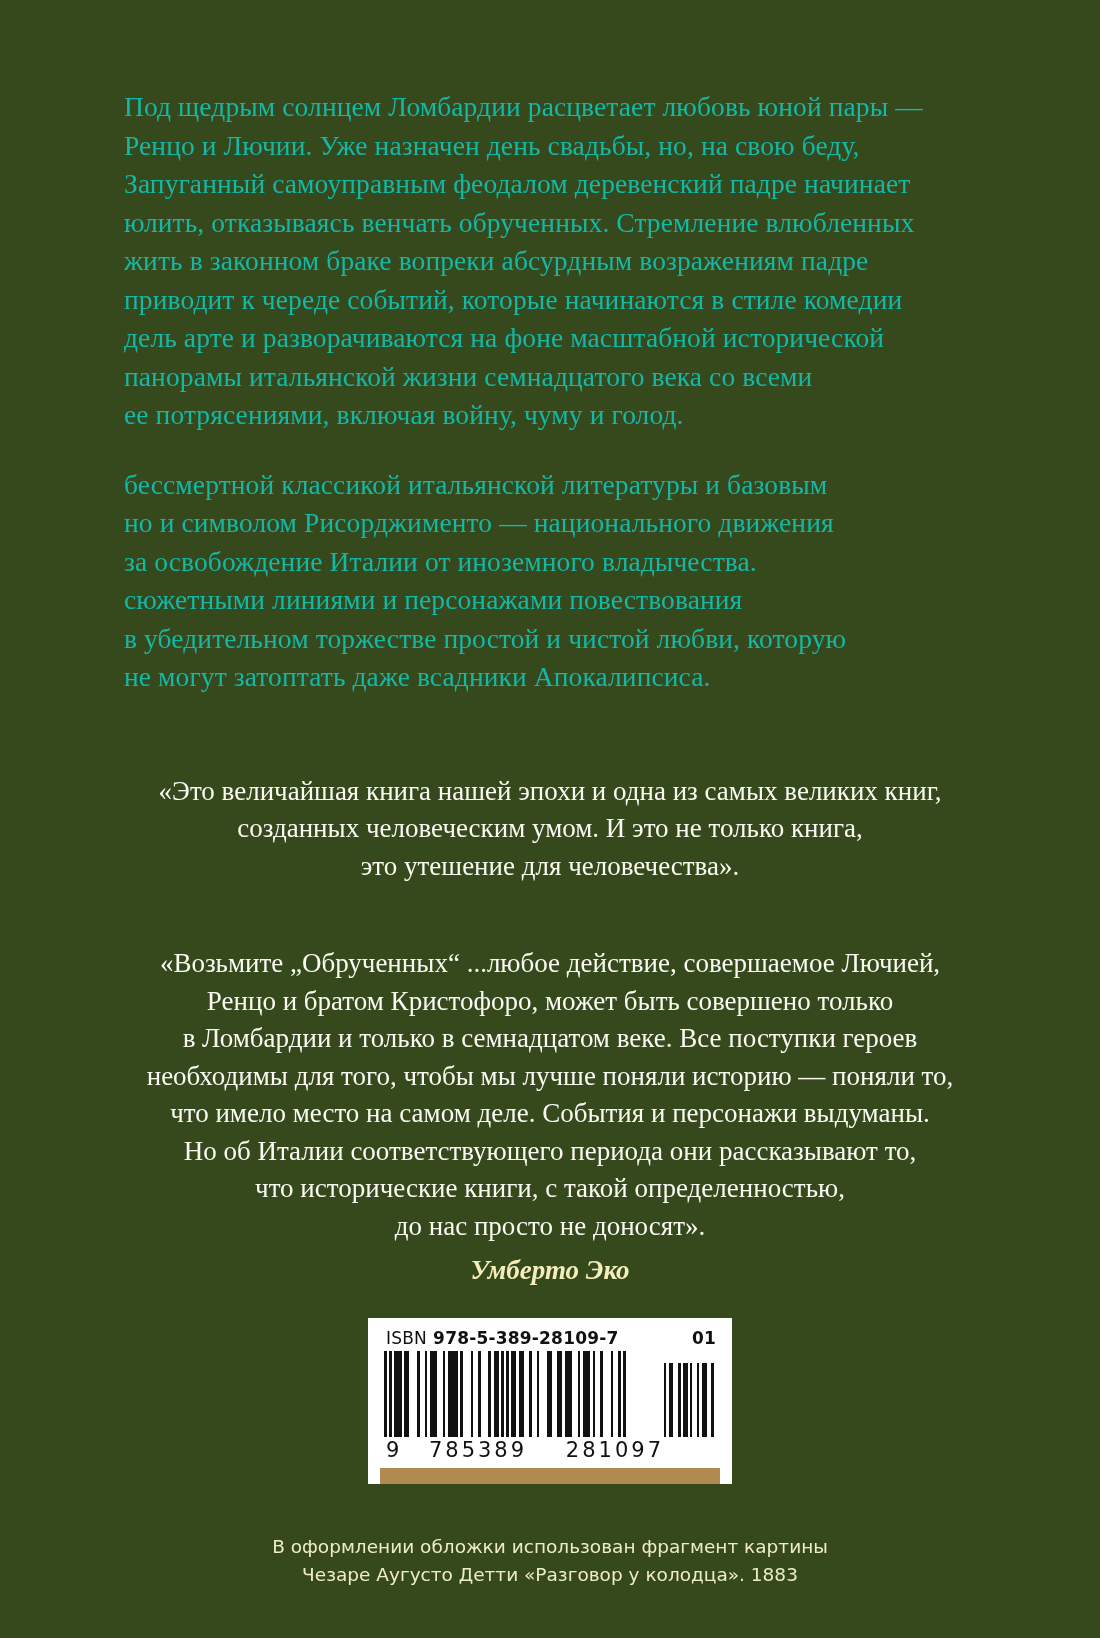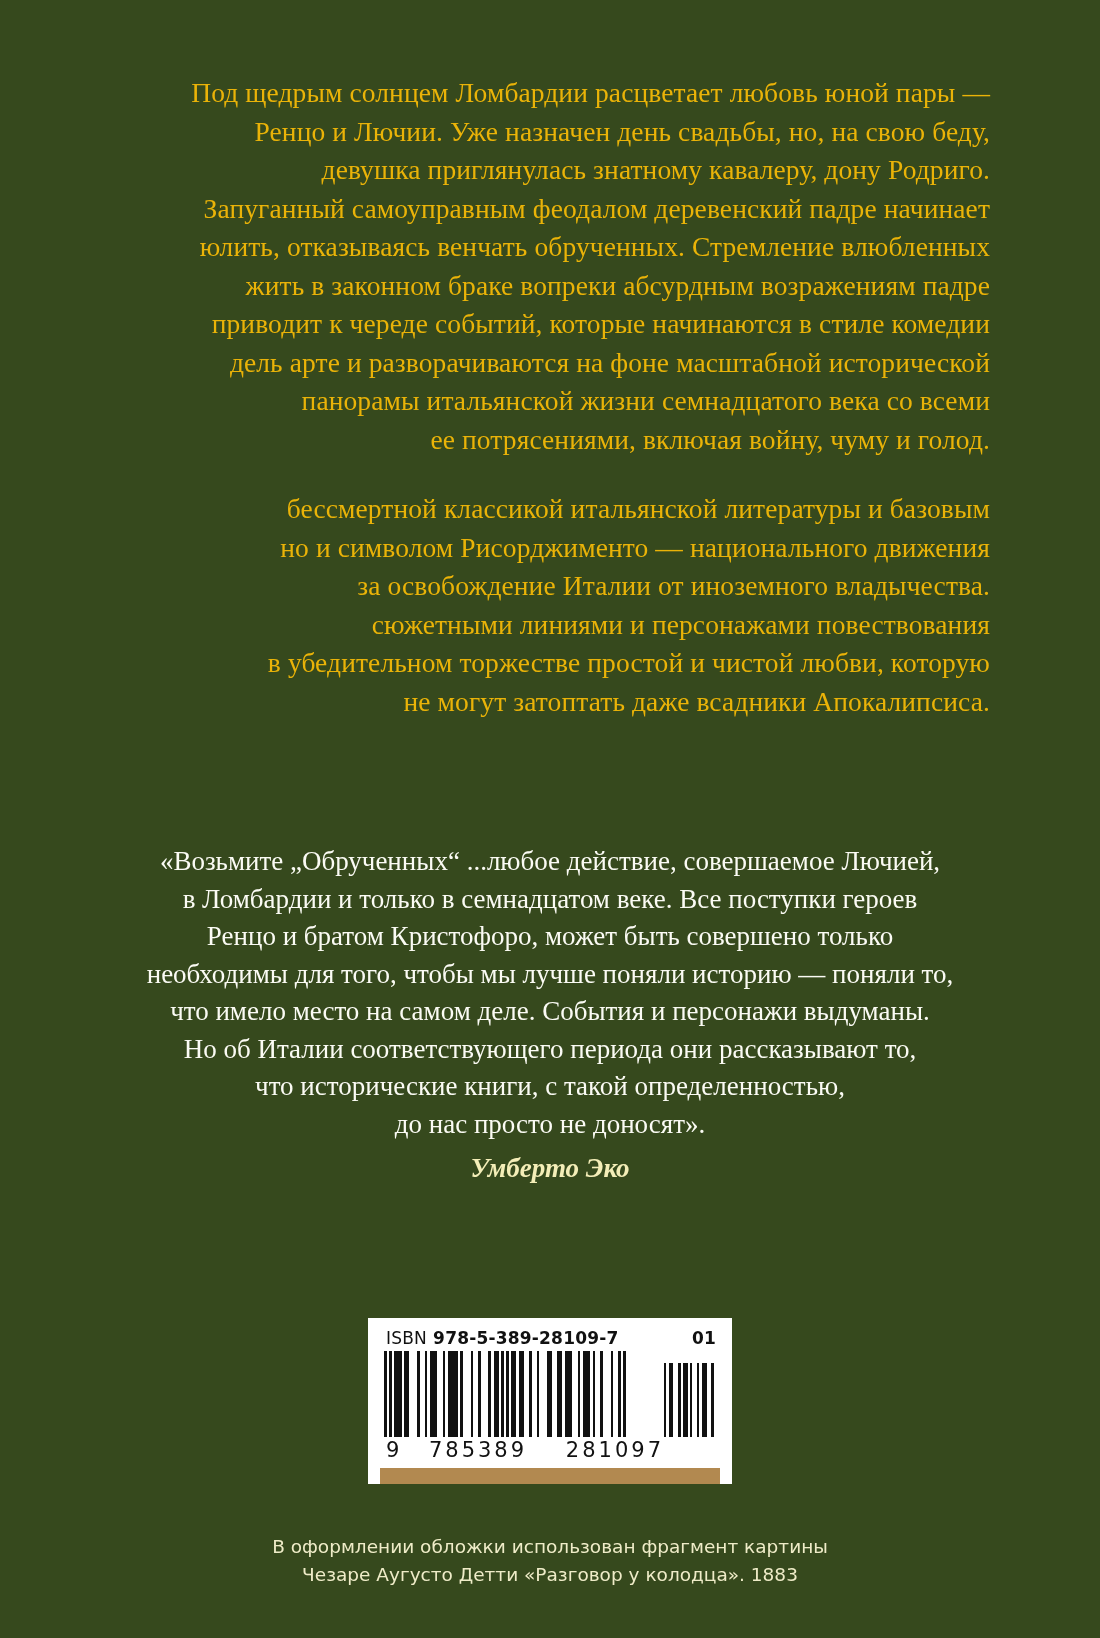--- a/index.html
+++ b/index.html
@@ -24,26 +24,26 @@
     align-items: center;
   }
 
   
   .blurb-block {
     width: 880px;
     margin-top: 74px;
     text-align: center;
   }
   .blurb {
-    color: #eab308;
+    color: #14b8a6;
     font-size: 27.5px;
     line-height: 38.5px;
     letter-spacing: 0.1px;
-    text-align: right;
-    margin: 0;
+    text-align: left;
+    margin: 14px;
   }
   .blurb + .blurb {
     margin-top: 31px;
   }
   .blurb .ln {
     display: block;
     white-space: nowrap;
   }
 
   
@@ -151,47 +151,51 @@
 </style>
 </head>
 <body>
 
 <div class="cover">
 
   <div class="blurb-block">
     <p class="blurb">
       <span class="ln">Под щедрым солнцем Ломбардии расцветает любовь юной пары —</span>
       <span class="ln">Ренцо и Лючии. Уже назначен день свадьбы, но, на свою беду,</span>
-      <span class="ln">девушка приглянулась знатному кавалеру, дону Родриго.</span>
       <span class="ln">Запуганный самоуправным феодалом деревенский падре начинает</span>
       <span class="ln">юлить, отказываясь венчать обрученных. Стремление влюбленных</span>
       <span class="ln">жить в законном браке вопреки абсурдным возражениям падре</span>
       <span class="ln">приводит к череде событий, которые начинаются в стиле комедии</span>
       <span class="ln">дель арте и разворачиваются на фоне масштабной исторической</span>
       <span class="ln">панорамы итальянской жизни семнадцатого века со всеми</span>
       <span class="ln">ее потрясениями, включая войну, чуму и голод.</span>
     </p>
     <p class="blurb">
       <span class="ln">бессмертной классикой итальянской литературы и базовым</span>
       <span class="ln">но и символом Рисорджименто — национального движения</span>
       <span class="ln">за освобождение Италии от иноземного владычества.</span>
       <span class="ln">сюжетными линиями и персонажами повествования</span>
       <span class="ln">в убедительном торжестве простой и чистой любви, которую</span>
       <span class="ln">не могут затоптать даже всадники Апокалипсиса.</span>
     </p>
   </div>
 
   <div class="quote-block first">
+    <p class="quote-text">
+      <span class="ln">«Это величайшая книга нашей эпохи и одна из самых великих книг,</span>
+      <span class="ln">созданных человеческим умом. И это не только книга,</span>
+      <span class="ln">это утешение для человечества».</span>
+    </p>
   </div>
 
   <div class="quote-block second">
     <p class="quote-text">
       <span class="ln">«Возьмите „Обрученных“ ...любое действие, совершаемое Лючией,</span>
+      <span class="ln">Ренцо и братом Кристофоро, может быть совершено только</span>
       <span class="ln">в Ломбардии и только в семнадцатом веке. Все поступки героев</span>
-      <span class="ln">Ренцо и братом Кристофоро, может быть совершено только</span>
       <span class="ln">необходимы для того, чтобы мы лучше поняли историю — поняли то,</span>
       <span class="ln">что имело место на самом деле. События и персонажи выдуманы.</span>
       <span class="ln">Но об Италии соответствующего периода они рассказывают то,</span>
       <span class="ln">что исторические книги, с такой определенностью,</span>
       <span class="ln">до нас просто не доносят».</span>
     </p>
     <div class="quote-source">Умберто Эко</div>
   </div>
 
   <div class="barcode-wrap">

